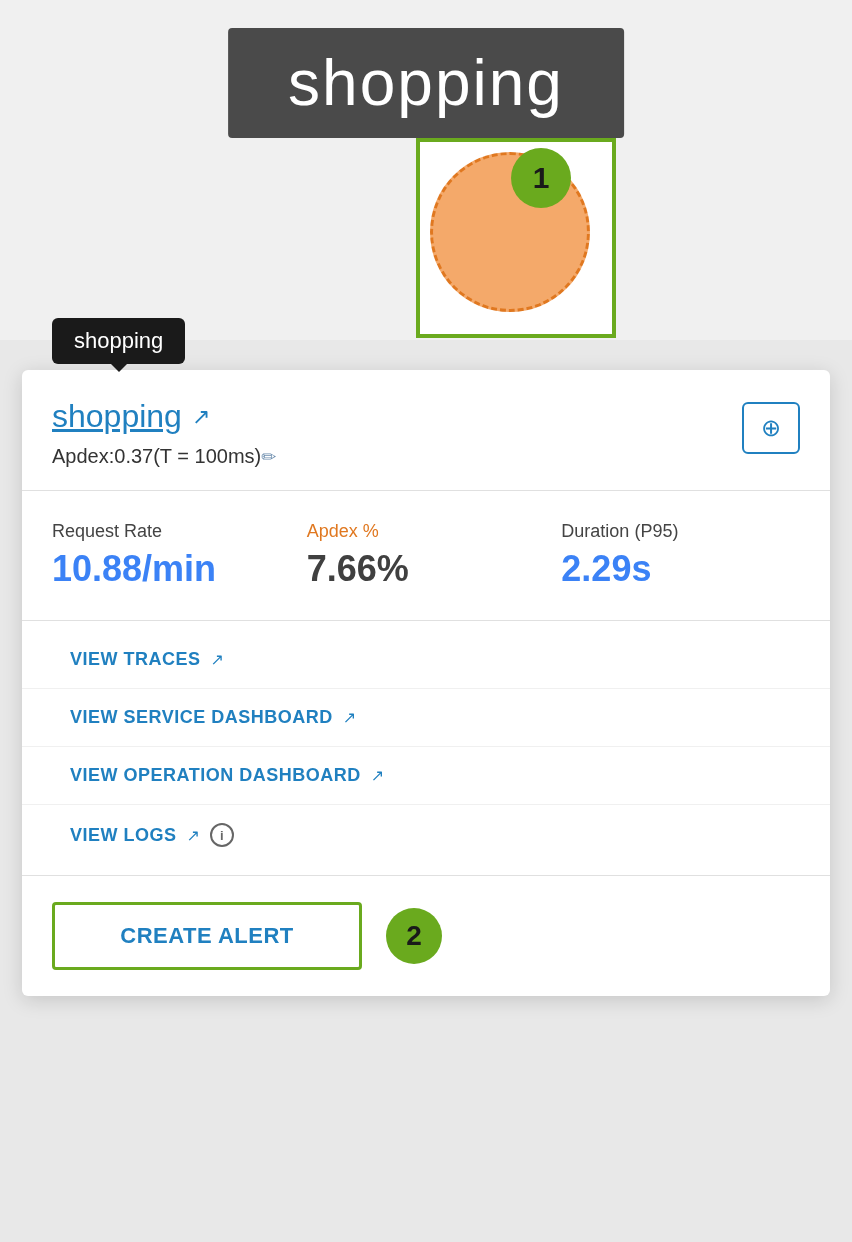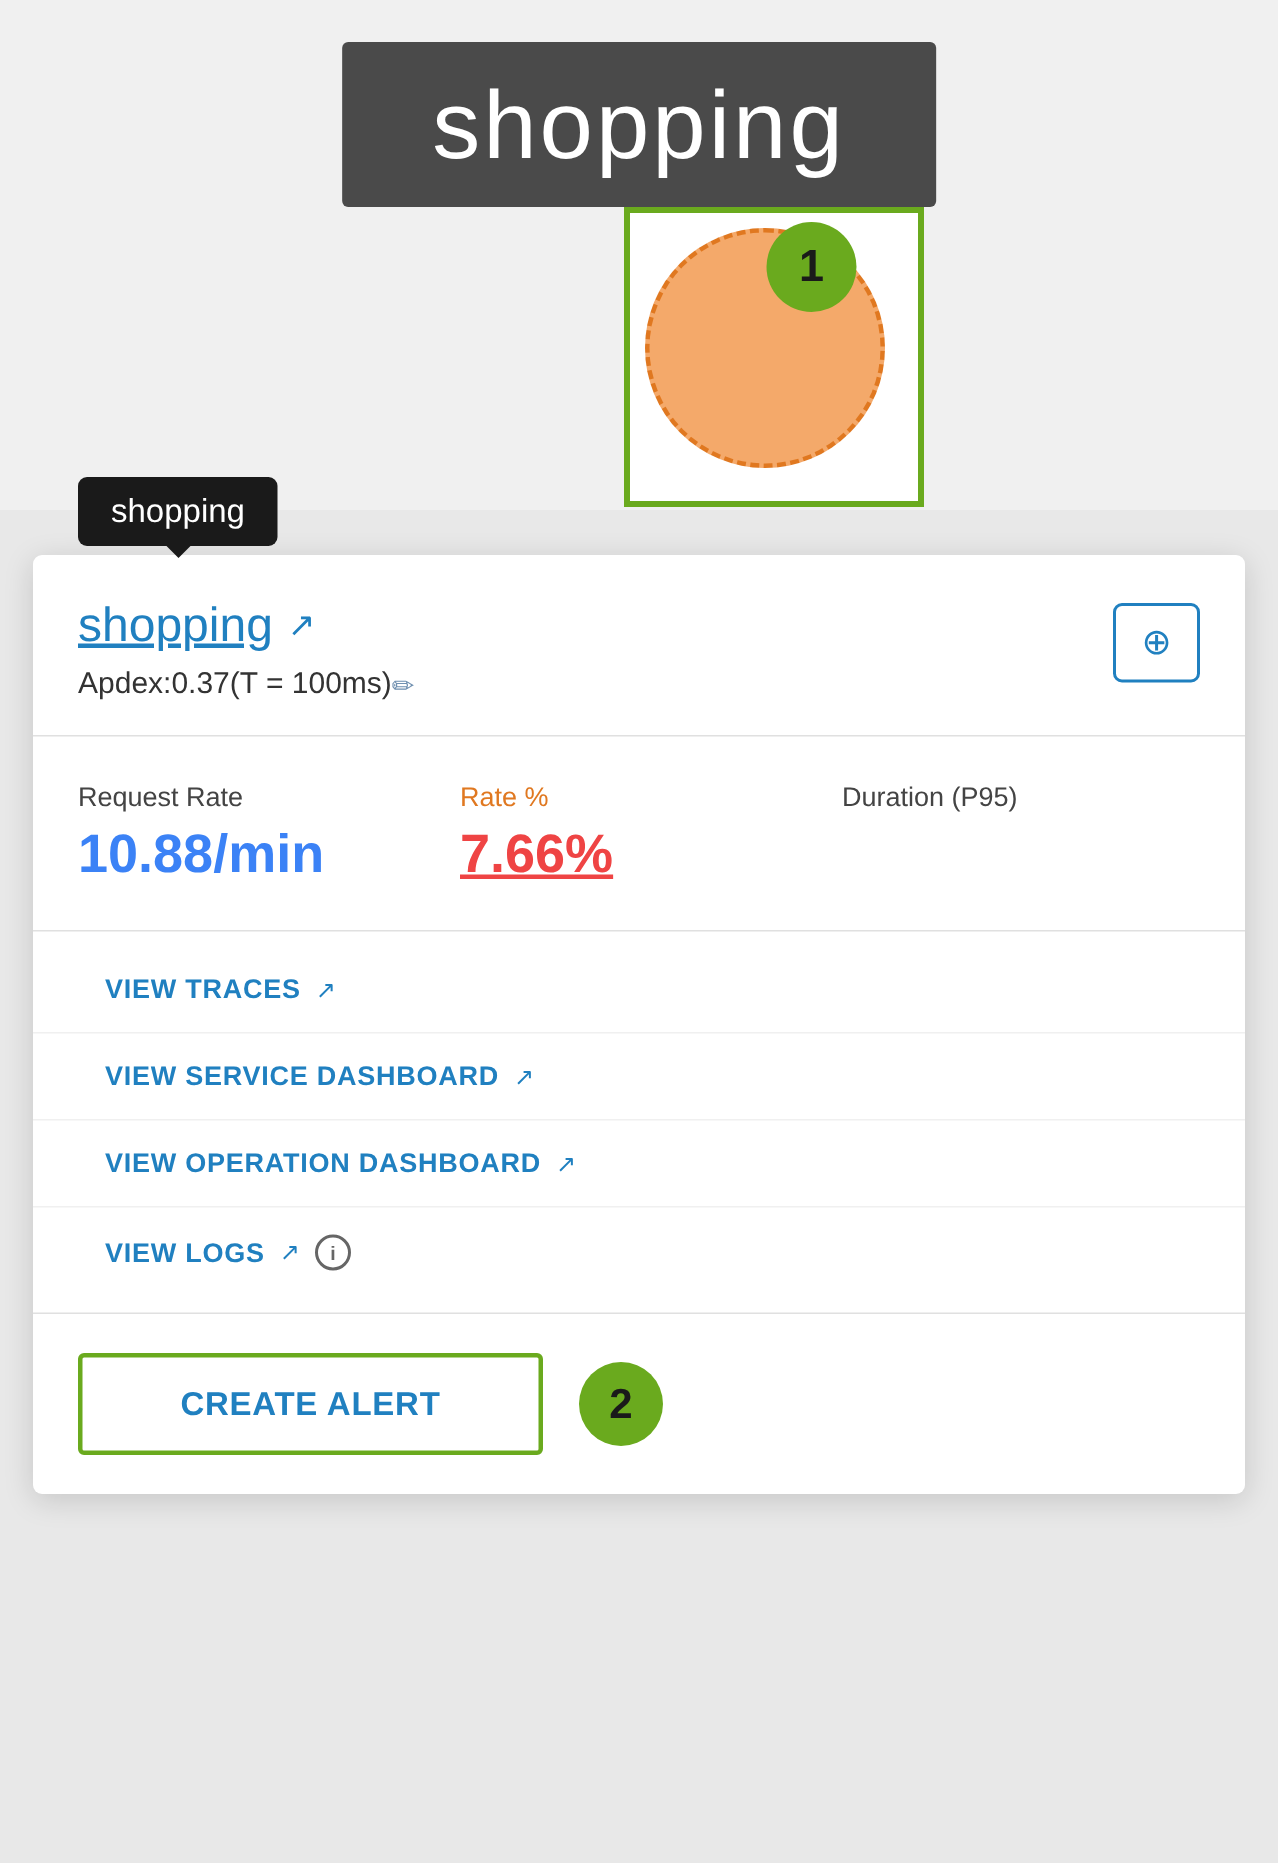--- a/index.html
+++ b/index.html
@@ -203,22 +203,21 @@
       font-size: 18px;
       color: #444;
       margin-bottom: 6px;
     }
     .metric-value {
       font-size: 36px;
       font-weight: 600;
       color: #3b82f6;
     }
     .metric-value.error {
-      color: #ef4444;
-      text-decoration: underline;
+      color: #404040;
     }
 
     
     .links-section {
       padding: 10px 0;
       border-bottom: 1px solid #e0e0e0;
     }
     .link-row {
       padding: 18px 30px;
       border-bottom: 1px solid #f0f0f0;
@@ -334,25 +333,26 @@
       <span class="crosshair-icon">⊕</span>
     </button>
   </div>
 
   <div class="metrics-section">
     <div class="metric-item">
       <div class="metric-label">Request Rate</div>
       <div class="metric-value">10.88/min</div>
     </div>
     <div class="metric-item">
-      <div class="metric-label" style="color:#e07820;">Rate %</div>
+      <div class="metric-label" style="color:#e07820;">Apdex %</div>
       <div class="metric-value error">7.66%</div>
     </div>
     <div class="metric-item">
       <div class="metric-label">Duration (P95)</div>
+      <div class="metric-value">2.29s</div>
     </div>
   </div>
 
   <div class="links-section">
     <div class="link-row">
       <span class="link-text">VIEW TRACES</span>
       <span class="link-external-icon">↗</span>
     </div>
     <div class="link-row">
       <span class="link-text">VIEW SERVICE DASHBOARD</span>

